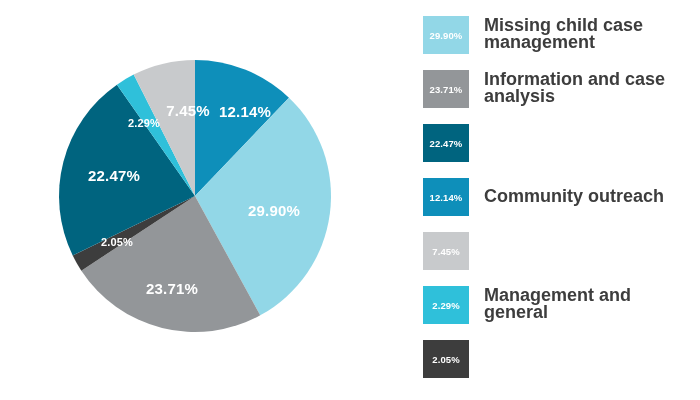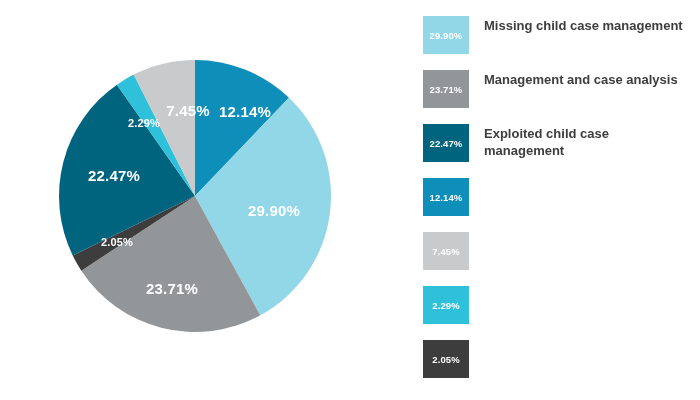--- a/index.html
+++ b/index.html
@@ -61,21 +61,21 @@
     align-items: center;
     justify-content: center;
     color: #ffffff;
     font-size: 9.5px;
     font-weight: bold;
     letter-spacing: 0.1px;
   }
   .legend-label {
     margin-left: 15px;
     color: #3d3d3d;
-    font-size: 13px;
+    font-size: 18px;
     font-weight: bold;
     line-height: 17px;
     padding-top: 2px;
     max-width: 200px;
   }
   .legend-row.two-line .legend-label { padding-top: 1px; }
   .legend-row.one-line .legend-label { padding-top: 10px; }
 </style>
 </head>
 <body>
@@ -103,33 +103,34 @@
       </div>
   </div>
 
   <div class="legend" id="legend">
       <div class="legend-row two-line">
         <div class="legend-swatch" style="background: rgb(146, 215, 231);">29.90%</div>
         <div class="legend-label">Missing child case management</div>
       </div>
       <div class="legend-row two-line">
         <div class="legend-swatch" style="background: rgb(147, 150, 153);">23.71%</div>
-        <div class="legend-label">Management and case analysis</div>
+        <div class="legend-label">Information and case analysis</div>
       </div>
       <div class="legend-row two-line">
         <div class="legend-swatch" style="background: rgb(0, 100, 127);">22.47%</div>
-        <div class="legend-label">Exploited child case management</div>
       </div>
       <div class="legend-row one-line">
         <div class="legend-swatch" style="background: rgb(14, 143, 186);">12.14%</div>
+        <div class="legend-label">Community outreach</div>
       </div>
       <div class="legend-row one-line">
         <div class="legend-swatch" style="background: rgb(200, 202, 204);">7.45%</div>
       </div>
       <div class="legend-row two-line">
         <div class="legend-swatch" style="background: rgb(47, 192, 218);">2.29%</div>
+        <div class="legend-label">Management and general</div>
       </div>
       <div class="legend-row one-line">
         <div class="legend-swatch" style="background: rgb(61, 61, 61);">2.05%</div>
       </div>
     </div>
 
 </div>
 
 </body></html>

